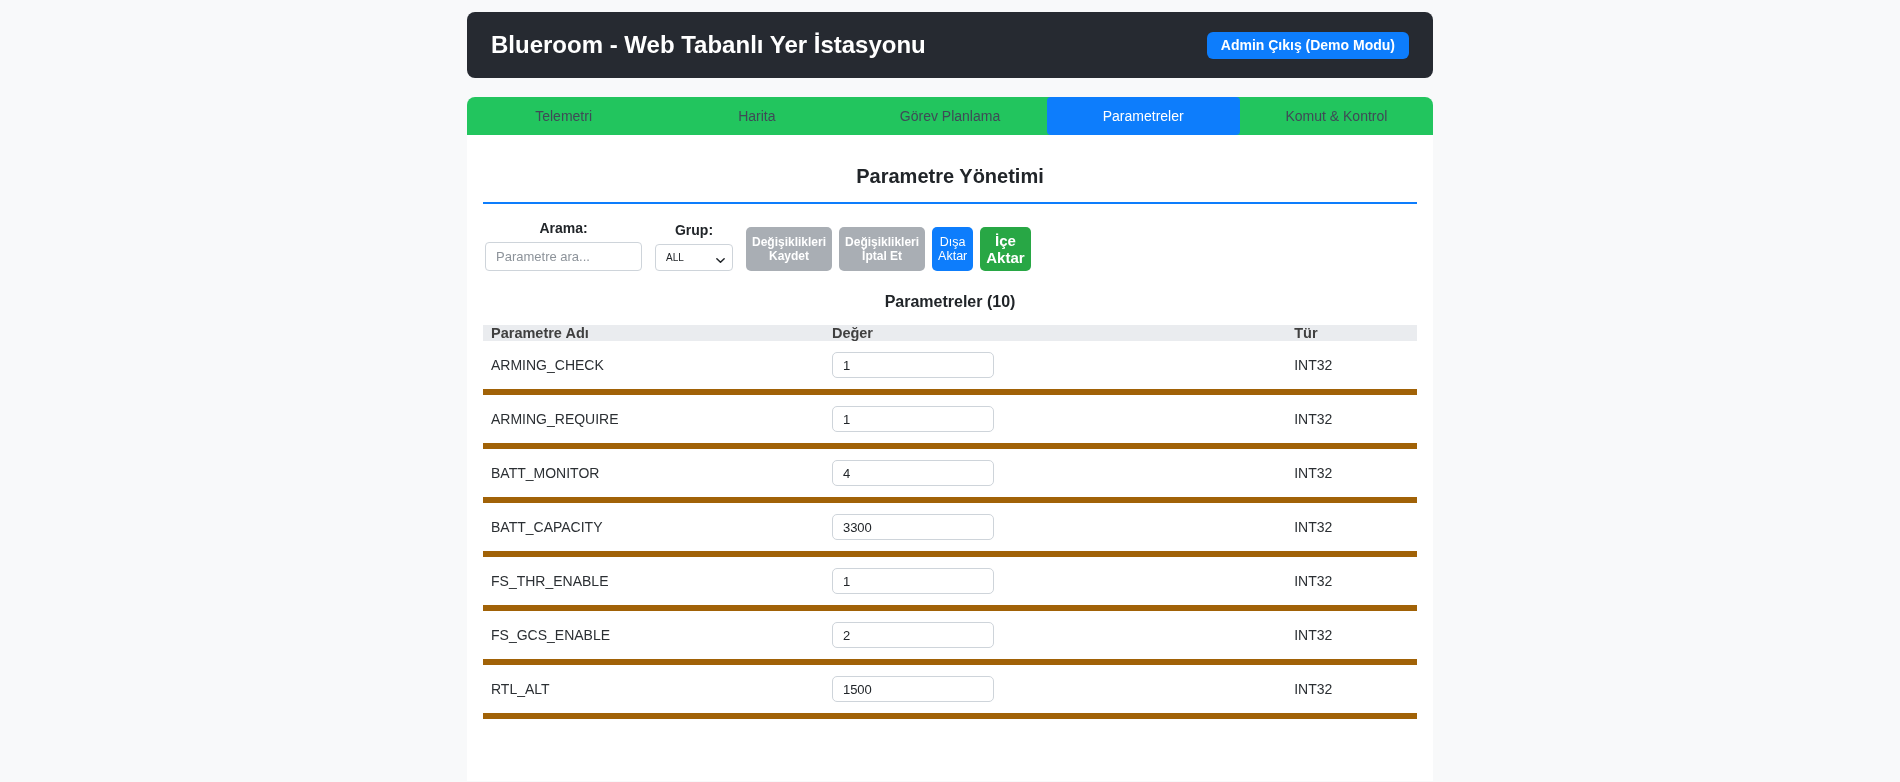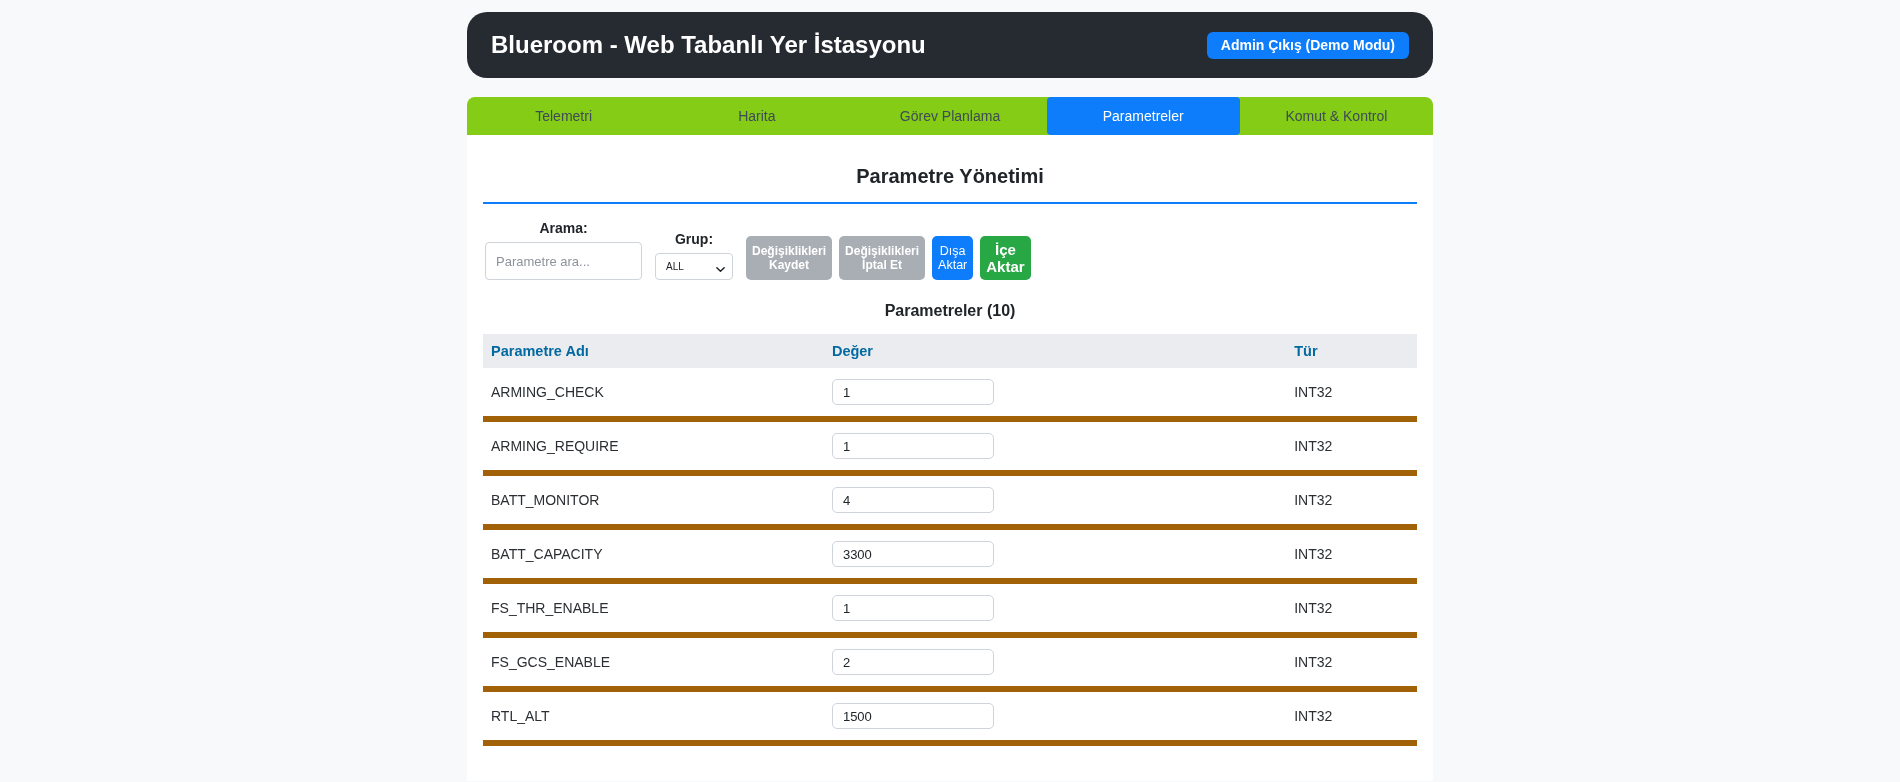--- a/index.html
+++ b/index.html
@@ -7,57 +7,57 @@
   body {
     width: 1900px; height: 782px; overflow: hidden;
     background: #f8f9fa;
     font-family: "Liberation Sans", sans-serif;
     color: #212529;
   }
   .container { width: 966px; margin: 0 auto; padding-top: 12px; }
 
   
   .app-header {
-    background: #262a31; border-radius: 20px; height: 66px;
+    background: #262a31; border-radius: 8px; height: 66px;
     display: flex; align-items: center; justify-content: space-between;
     padding: 0 24px;
     gap: 46px;
   }
   .app-title { color: #ffffff; font-size: 24px; font-weight: bold; }
   .admin-btn {
     background: #0d7dfc; color: #fff; border: none; border-radius: 6px;
     font-family: inherit; font-size: 14px; font-weight: bold;
     padding: 5px 14px; height: 27px; cursor: pointer;
   }
 
   
   .tab-bar {
     margin-top: 19px; display: flex;
-    background: #84cc16; border-radius: 8px 8px 0 0; overflow: hidden;
+    background: #22c55e; border-radius: 8px 8px 0 0; overflow: hidden;
   }
   .tab {
     flex: 1; text-align: center; padding: 11px 0;
     font-size: 14px; color: #3f4a56; cursor: pointer;
   }
   .tab.active { background: #0d7dfc; color: #ffffff; border-radius: 4px; }
 
   
   .content { background: #ffffff; padding: 30px 16px 20px; min-height: 646px; }
 
   .page-title {
     text-align: center; font-size: 20px; font-weight: bold; color: #212529;
     margin: 0; padding-bottom: 14px; border-bottom: 2px solid #0d7dfc;
   }
 
   
   .controls { display: flex; align-items: flex-end; gap: 13px; margin-top: 16px; padding-left: 2px; }
   .field { display: flex; flex-direction: column; align-items: center; }
   .field-label { font-size: 14px; font-weight: bold; margin-bottom: 6px; color: #212529; }
   .search-input {
-    width: 157px; height: 38px; border: 1px solid #ced4da; border-radius: 4px;
+    width: 157px; height: 29px; border: 1px solid #ced4da; border-radius: 4px;
     padding: 0 10px; font-size: 13px; font-family: inherit; color: #212529;
   }
   .search-input::placeholder { color: #8d939a; }
   .select-wrap { position: relative; width: 78px; }
   .group-select {
     width: 100%; height: 27px; border: 1px solid #ced4da; border-radius: 4px;
     font-size: 10px; font-family: inherit; padding: 0 22px 0 10px;
     appearance: none; -webkit-appearance: none; background: #fff; color: #212529;
   }
   .chevron { position: absolute; right: 7px; top: 8px; pointer-events: none; }
@@ -69,21 +69,21 @@
   }
   .btn-disabled { background: #a9aeb4; font-weight: bold; }
   .btn-primary  { background: #0d7dfc; font-size: 12.5px; text-align: center; }
   .btn-success  { background: #28a745; font-size: 15px; font-weight: bold; padding: 5px 6px; line-height: 17px; }
 
   
   .count-heading { text-align: center; font-size: 16px; font-weight: bold; margin: 22px 0 0; color: #212529; }
   table.param-table { width: 100%; border-collapse: collapse; margin-top: 14px; }
   .param-table th {
     background: #eaecef; text-align: left; font-size: 14.5px; font-weight: bold;
-    padding: 9px 8px; color: #0369a1;
+    padding: 0 8px; color: #404040;
   }
   .param-table th:nth-child(1) { width: 36.5%; }
   .param-table th:nth-child(2) { width: 49.5%; }
   .param-table th:nth-child(3) { width: 14%; }
   .param-table td {
     padding: 11px 8px; border-bottom: 6px solid #a16207;
     font-size: 14px; color: #2b2f33;
   }
   .value-input {
     width: 162px; height: 26px; border: 1px solid #ced4da; border-radius: 5px;

